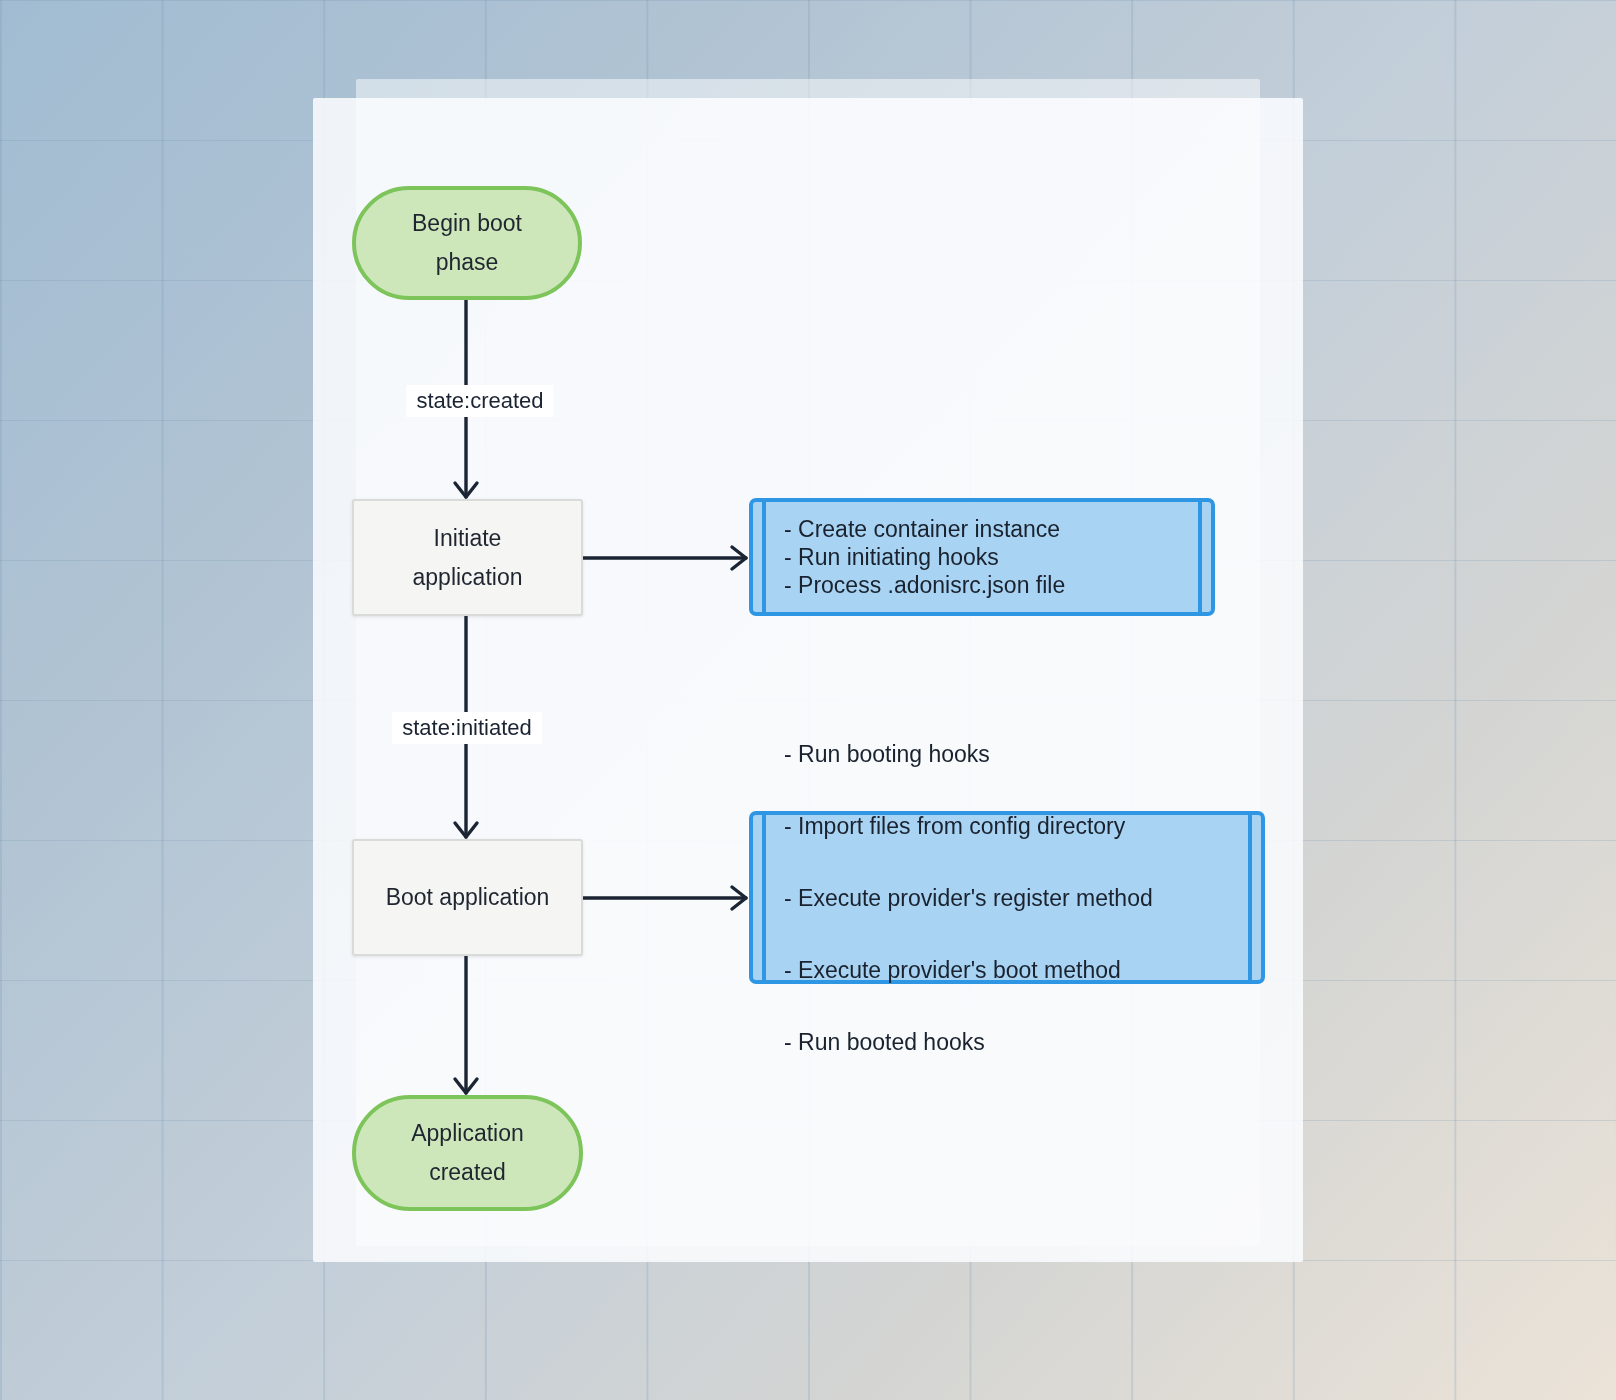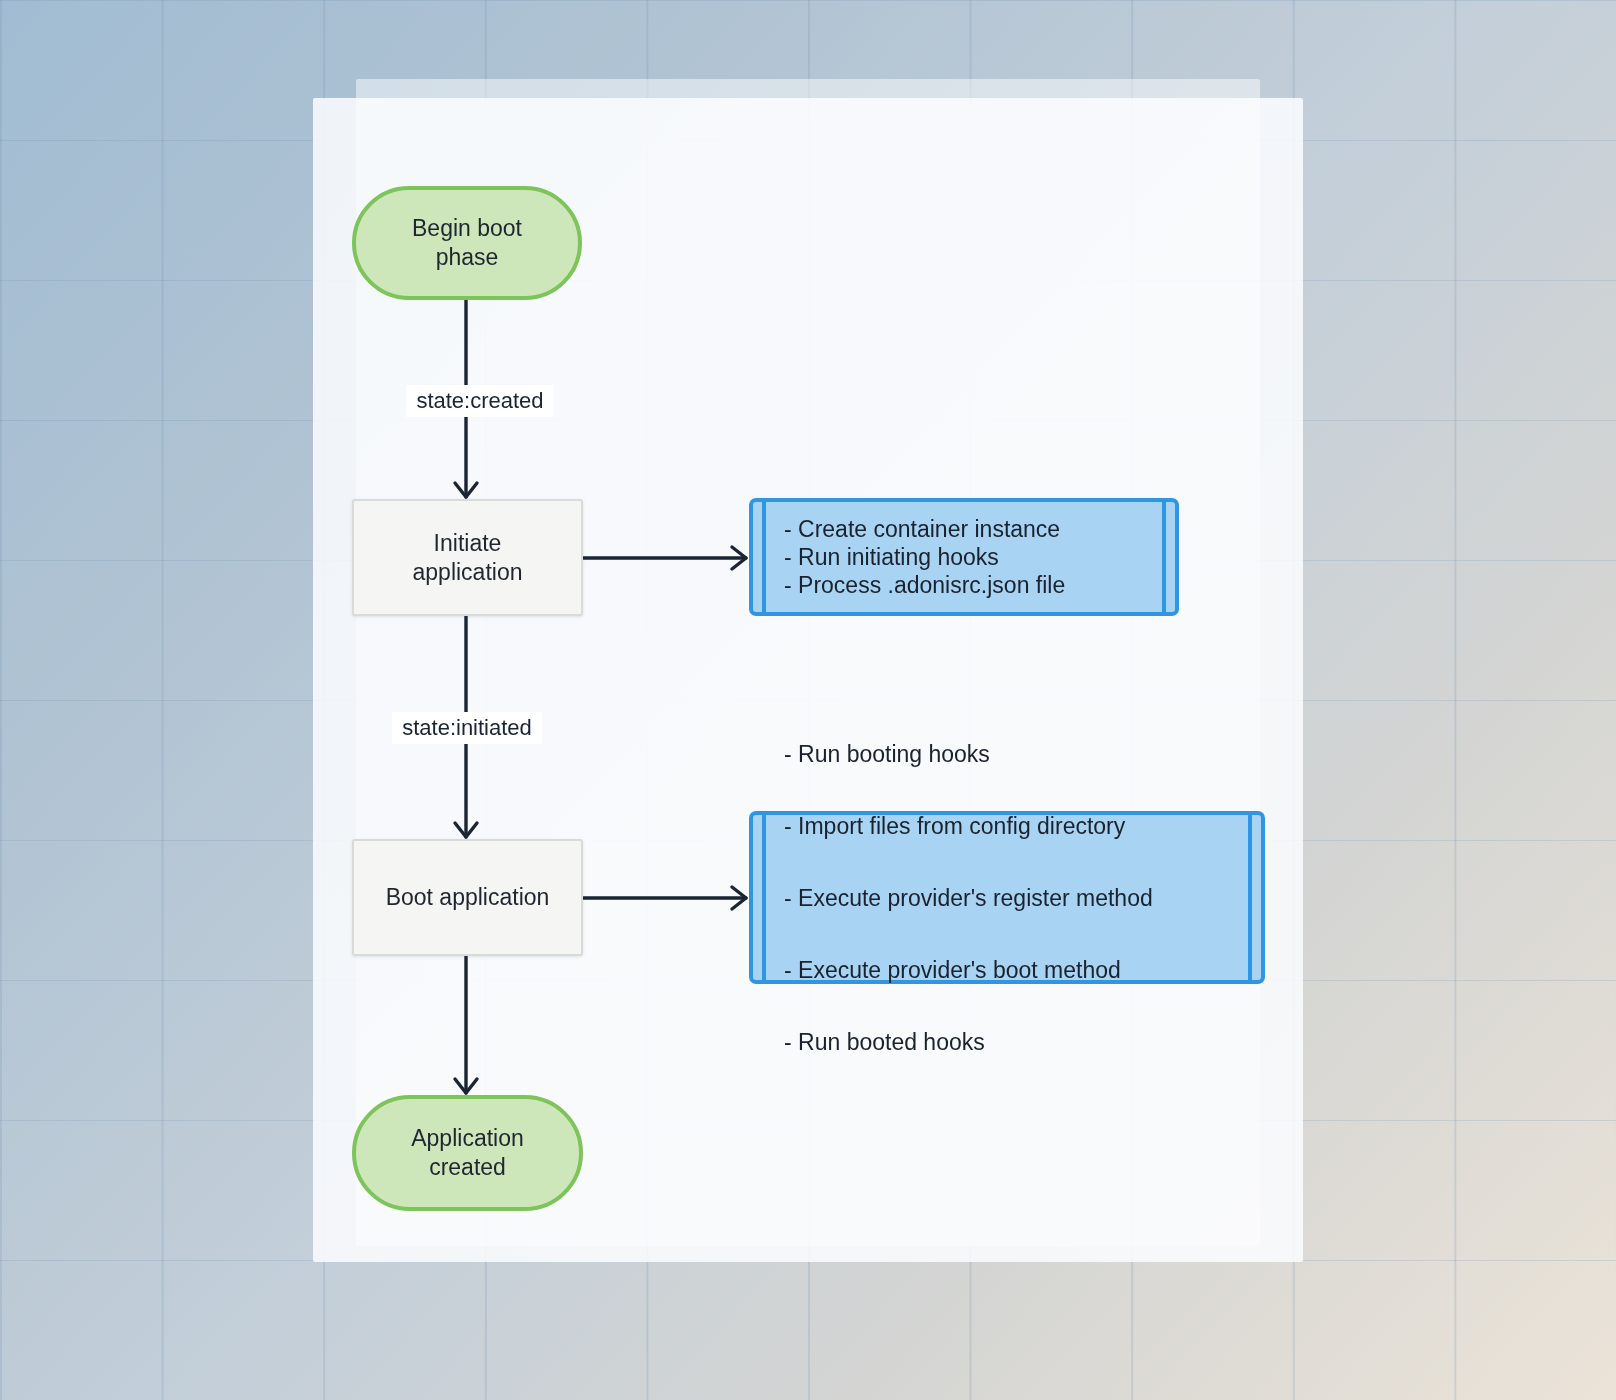--- a/index.html
+++ b/index.html
@@ -37,21 +37,21 @@
   .sheet.main {
     left: 313px; top: 98px; width: 990px; height: 1164px;
     background: rgba(252,253,255,0.86);
     border-radius: 2px;
   }
   .diagram { position: absolute; inset: 0; }
   .node {
     position: absolute;
     display: flex; align-items: center; justify-content: center;
     text-align: center;
-    font-size: 23px; line-height: 29px;
+    font-size: 23px; line-height: 39px;
     color: var(--text);
   }
   .stadium {
     background: var(--stadium-fill);
     border: 4.5px solid var(--stadium-border);
     border-radius: 60px;
   }
   .process {
     background: var(--process-fill);
     border: 2px solid var(--process-border);
@@ -75,21 +75,21 @@
     padding-left: 31px; padding-right: 20px;
     font-size: 23px; line-height: 28px;
     color: #19222e;
   }
   .subroutine::before, .subroutine::after {
     content: ""; position: absolute; top: 0; bottom: 0; width: 4px;
     background: var(--subroutine-border);
   }
   .subroutine::before { left: 9px; }
   .subroutine::after  { right: 9px; }
-  .box-initiate { left: 749px; top: 498px; width: 430px; height: 118px; }
+  .box-initiate { left: 749px; top: 498px; width: 466px; height: 118px; }
   .box-boot     { left: 749px; top: 811px; width: 516px; height: 173px; gap: 44px; }
   .edge-label {
     position: absolute;
     transform: translate(-50%, -50%);
     background: var(--label-bg);
     padding: 4px 10px;
     font-size: 22px; line-height: 24px;
     color: var(--edge);
     white-space: nowrap;
   }

